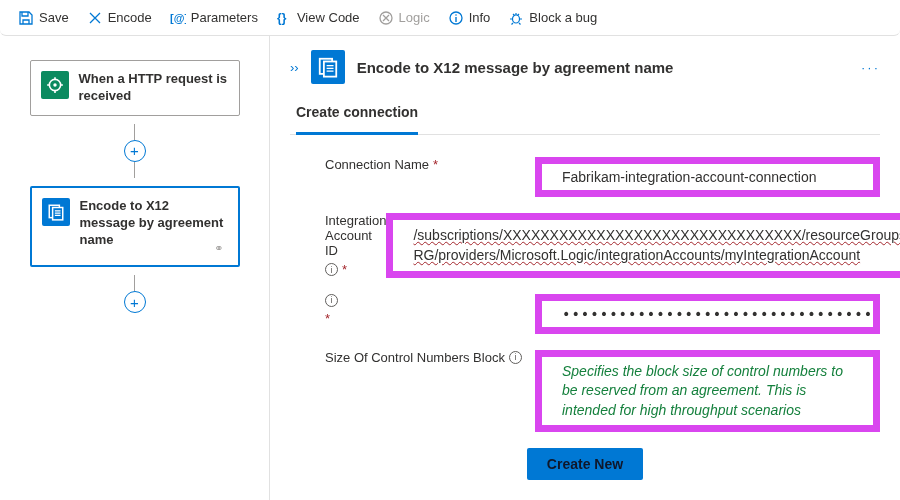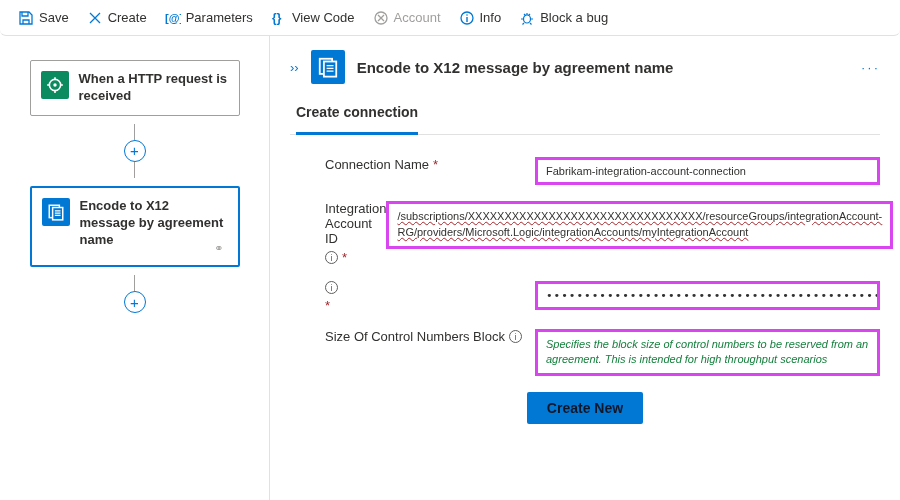--- a/index.html
+++ b/index.html
@@ -26,21 +26,21 @@
   .expand-arrows { color: #0078d4; font-size: 13px; cursor: pointer; }
   .panel-badge { width: 34px; height: 34px; background: #0078d4; border-radius: 2px; display: flex; align-items: center; justify-content: center; }
   .panel-title { font-size: 15px; font-weight: 600; color: #323130; }
   .panel-more { margin-left: auto; color: #0078d4; cursor: pointer; letter-spacing: 2px; }
   .tab { font-weight: 600; font-size: 14px; padding-bottom: 12px; border-bottom: 3px solid #0078d4; display: inline-block; margin-left: 6px; }
   .tab-underline { border-bottom: 1px solid #e1e1e1; margin-bottom: 22px; margin-top: -1px; }
   .form-row { display: flex; align-items: flex-start; margin-bottom: 16px; margin-left: 35px; }
   .form-label { width: 210px; font-size: 13px; color: #323130; display: flex; align-items: center; gap: 4px; flex-wrap: wrap; }
   .req { color: #a4262c; }
   .info-icon { width: 13px; height: 13px; border: 1px solid #605e5c; border-radius: 50%; display:inline-flex; align-items:center; justify-content:center; font-size:9px; color:#605e5c; }
-  .form-input { flex: 1; border: 3px solid #d946ef; padding: 5px 8px; font-size: 11px; font-family: inherit; min-height: 26px; }
+  .form-input { flex: 1; border: 7px solid #d946ef; padding: 5px 20px; font-size: 14px; font-family: inherit; min-height: 26px; }
   .form-input.wavy { text-decoration: underline wavy #a4262c; text-decoration-thickness: 1px; line-height: 1.45; }
   .form-input.placeholder { color: #15803d; font-style: italic; line-height: 1.4; }
   .form-input.dots { letter-spacing: 1px; font-family: monospace; overflow: hidden; white-space: nowrap; }
   .btn-primary { background: #0078d4; color: #0f172a; border: none; padding: 8px 20px; font-size: 14px; font-weight: 600; cursor: pointer; border-radius: 2px; }
   .btn-row { display:flex; justify-content:center; margin-top: 10px; }
 </style>
 </head>
 <body>
 
 <div class="toolbar">
@@ -51,21 +51,21 @@
         </svg>
       </span>
     <span>Save</span>
   </div>
   <div class="tb-btn">
     <span class="tb-icon">
         <svg viewBox="0 0 16 16">
           <path stroke="#0078d4" stroke-width="1.3" d="M3 3l10 10M13 3L3 13"></path>
         </svg>
       </span>
-    <span>Create</span>
+    <span>Encode</span>
   </div>
   <div class="tb-btn">
     <span class="tb-icon">
         <svg viewBox="0 0 16 16">
           <text x="0" y="12" font-size="11" fill="#0078d4" font-weight="bold">[@]</text>
         </svg>
       </span>
     <span>Parameters</span>
   </div>
   <div class="tb-btn">
@@ -76,21 +76,21 @@
       </span>
     <span>View Code</span>
   </div>
   <div class="tb-btn disabled">
     <span class="tb-icon">
         <svg viewBox="0 0 16 16">
           <circle cx="8" cy="8" r="6" fill="none" stroke="#a19f9d" stroke-width="1.3"></circle>
           <path stroke="#a19f9d" stroke-width="1.3" d="M5 5l6 6M11 5l-6 6"></path>
         </svg>
       </span>
-    <span>Account</span>
+    <span>Logic</span>
   </div>
   <div class="tb-btn">
     <span class="tb-icon">
         <svg viewBox="0 0 16 16">
           <circle cx="8" cy="8" r="6" fill="none" stroke="#0078d4" stroke-width="1.3"></circle>
           <circle cx="8" cy="5" r="0.8" fill="#0078d4"></circle>
           <rect x="7.3" y="7" width="1.4" height="5" fill="#0078d4"></rect>
         </svg>
       </span>
     <span>Info</span>

